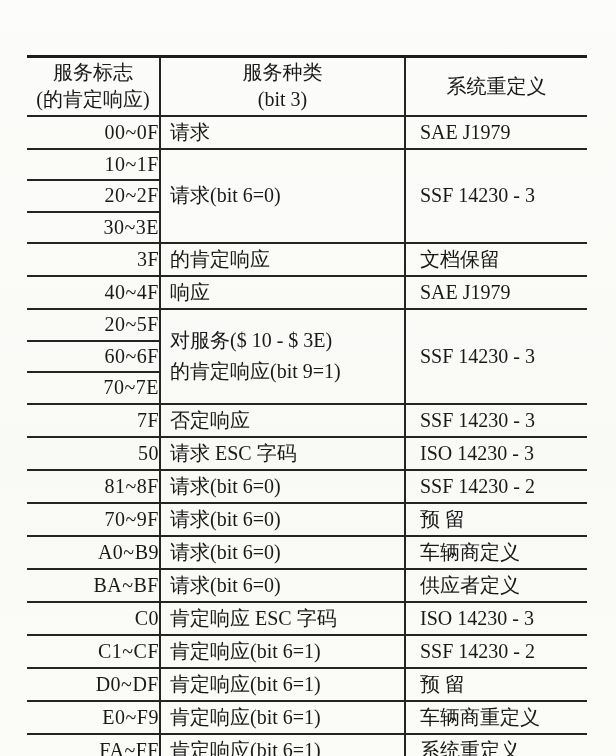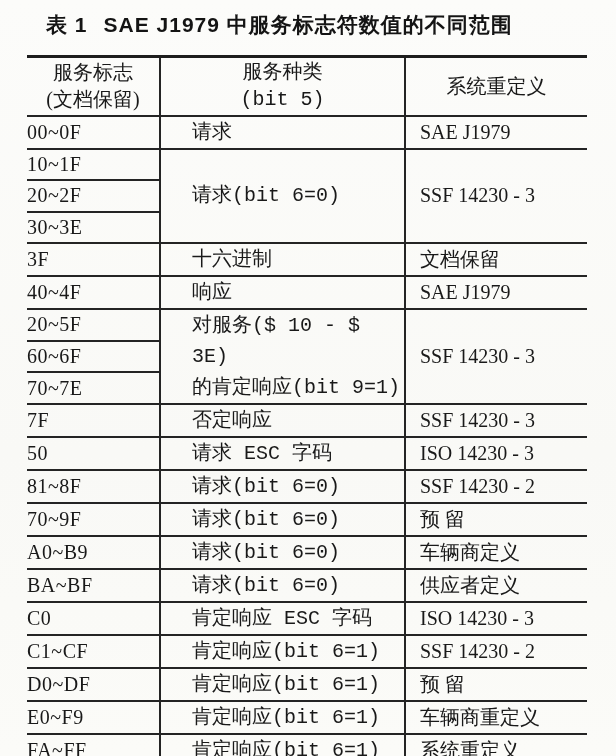--- a/index.html
+++ b/index.html
@@ -39,59 +39,56 @@
     font-size: 20px;
     font-weight: normal;
     color: #191919;
     padding: 0;
     vertical-align: middle;
   }
   thead tr { height: 59px; }
   tbody tr { height: 31.5px; }
   th div { line-height: 27px; text-align: center; }
   .h1, .c1 { border-right: 2px solid #242424; margin-top: 9px; }
-  .h2, .c2 { border-right: 2px solid #242424; font-family: Liberation Mono, monospace; }
-  .c1 { text-align: left; letter-spacing: 0.5px; }
+  .h2, .c2 { border-right: 2px solid #242424; }
+  .c1 { text-align: right; letter-spacing: 0.5px; }
   .c2 {
     text-align: left;
-    padding-left: 31px;
+    padding-left: 9px;
     white-space: pre-line;
     line-height: 31px;
   }
   .c3 {
     text-align: left;
     padding-left: 14px;
     white-space: pre-wrap;
     margin-left: 45px;
   }
 </style>
 </head>
 <body>
 
 <div class="page">
 
-  <div class="caption">
-    <span class="label">表 1</span><span>SAE J1979 中服务标志符数值的不同范围</span>
-  </div>
 
   <table class="tbl">
     <colgroup>
       <col style="width:133px">
       <col style="width:245px">
       <col style="width:182px">
     </colgroup>
     <thead>
       <tr>
         <th class="h1">
           <div>服务标志</div>
-          <div>(文档保留)</div>
+          <div>(的肯定响应)</div>
         </th>
         <th class="h2">
           <div>服务种类</div>
-          <div>(bit 5)</div>
+          <div>(bit 3)</div>
         </th>
         <th class="h3">
           <div>系统重定义</div>
         </th>
       </tr>
     </thead>
     <tbody>
       <tr>
         <td class="c1">00~0F</td>
         <td class="c2">请求</td>
@@ -103,21 +100,21 @@
         <td class="c3" rowspan="3">SSF 14230 - 3</td>
       </tr>
       <tr>
         <td class="c1">20~2F</td>
       </tr>
       <tr>
         <td class="c1">30~3E</td>
       </tr>
       <tr>
         <td class="c1">3F</td>
-        <td class="c2">十六进制</td>
+        <td class="c2">的肯定响应</td>
         <td class="c3">文档保留</td>
       </tr>
       <tr>
         <td class="c1">40~4F</td>
         <td class="c2">响应</td>
         <td class="c3">SAE J1979</td>
       </tr>
       <tr>
         <td class="c1">20~5F</td>
         <td class="c2" rowspan="3">对服务($ 10 - $ 3E)

